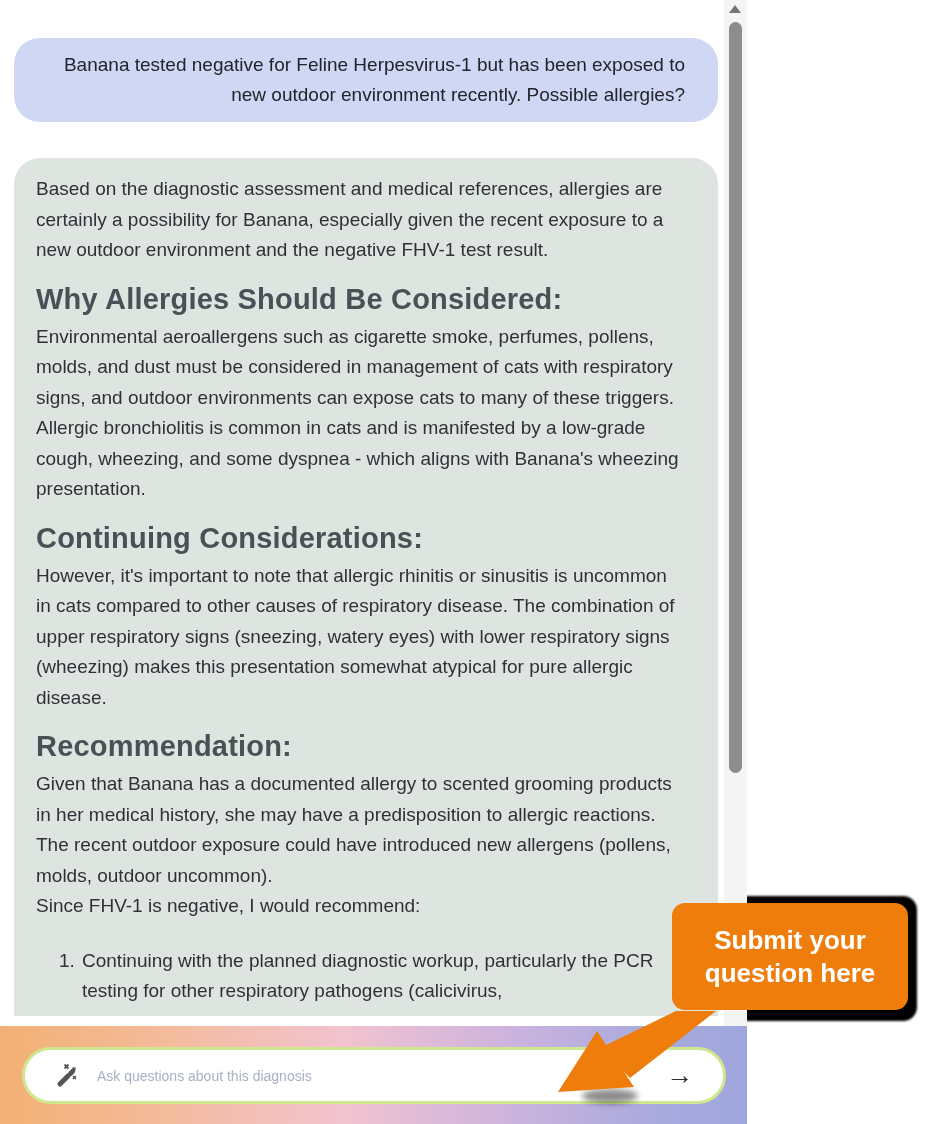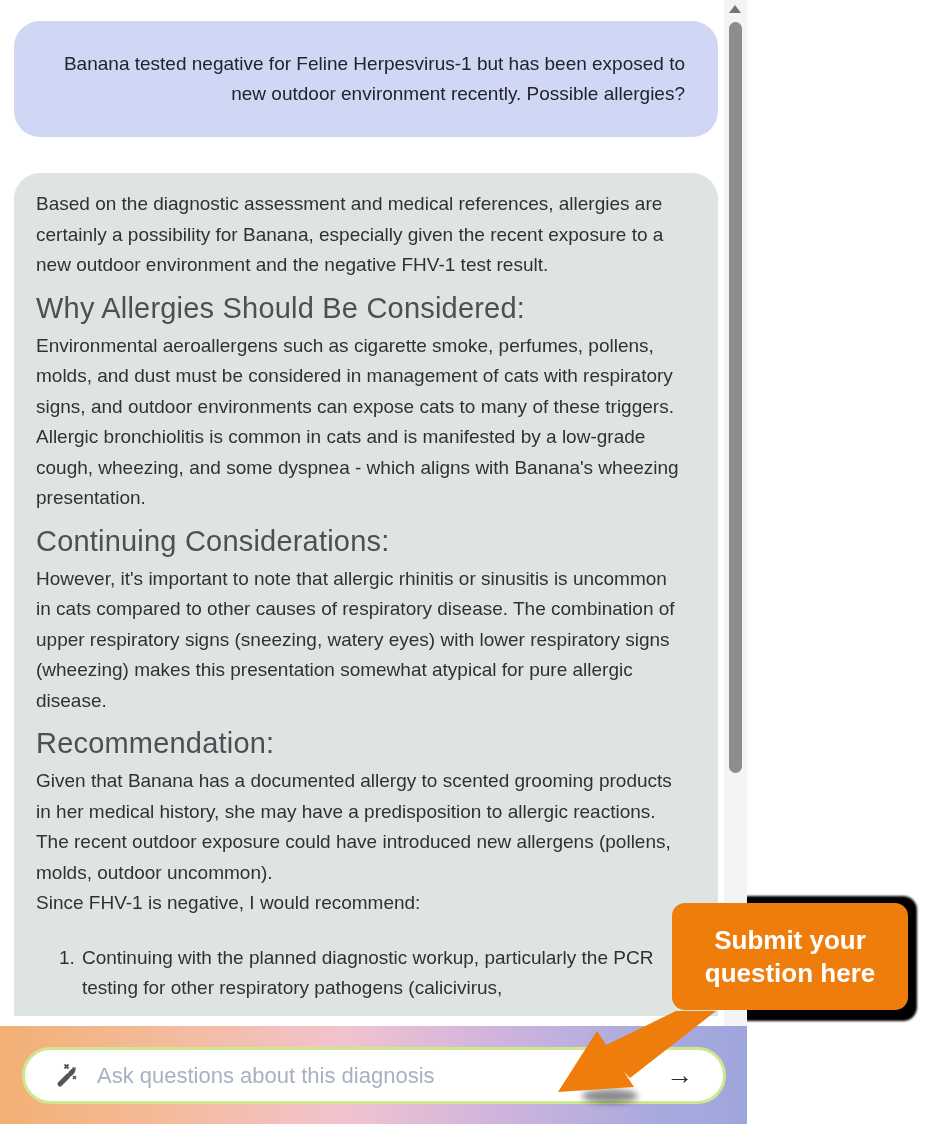--- a/index.html
+++ b/index.html
@@ -14,32 +14,32 @@
     background:#000;border-radius:14px;z-index:1;filter:blur(1.2px);
   }
   .chat-app{
     position:absolute;left:0;top:0;width:747px;height:1124px;
     background:#fff;z-index:2;
   }
   .messages{
     position:absolute;left:14px;top:0;width:704px;height:1016px;overflow:hidden;
   }
   .bubble-user{
-    margin-top:21px;background:#d0d7f4;border-radius:26px;
-    padding:28px 33px;text-align:right;color:#20242c;
+    margin-top:38px;background:#d0d7f4;border-radius:26px;
+    padding:12px 33px;text-align:right;color:#20242c;
     font-size:19px;line-height:30px;
   }
   .bubble-assistant{
     margin-top:36px;background:#dee5e1;border-radius:26px;
     padding:16px 32px 40px 22px;color:#2e3238;
     font-size:19px;line-height:30.5px;
   }
   .bubble-assistant p{margin:0;}
   .bubble-assistant h2{
-    margin:7px 0 3px;font-size:29px;line-height:40px;font-weight:400;
+    margin:13px 0 3px;font-size:29px;line-height:40px;font-weight:700;
     color:#4a5055;letter-spacing:.2px;
   }
   .bubble-assistant ol{margin:20px 0 0;padding-left:44px;}
   .bubble-assistant li{padding-left:2px;margin-top:24px;}
   
   .scrollbar{
     position:absolute;left:724px;top:0;width:23px;height:1026px;
     background:#f4f4f4;z-index:3;
   }
   .scroll-up-arrow{
@@ -57,21 +57,21 @@
     background:linear-gradient(90deg,#f3b074 0%,#f4bb9b 22%,#f2c3cf 46%,#cdb3de 68%,#a8aade 88%,#9fa6dc 100%);
   }
   .pill{
     position:absolute;left:22px;top:21px;width:704px;height:57px;
     background:#fff;border:3px solid #cfe78f;border-radius:31px;
     box-sizing:border-box;display:flex;align-items:center;
     padding:0 30px;gap:14px;
   }
   .pill input{
     flex:1;border:none;outline:none;background:transparent;
-    font-size:22px;color:#333;font-family:inherit;
+    font-size:14px;color:#333;font-family:inherit;
   }
   .pill input::placeholder{color:#a7b1c1;}
   .send-arrow{font-size:27px;color:#2c2c2c;line-height:1;cursor:pointer;}
   .wand{flex:0 0 auto;}
   
   .callout{
     position:absolute;left:672px;top:903px;width:236px;height:107px;
     background:#EE7D0C;border-radius:13px;z-index:6;
     display:flex;align-items:center;justify-content:center;text-align:center;
     color:#fff;font-weight:bold;font-size:26px;line-height:33px;

